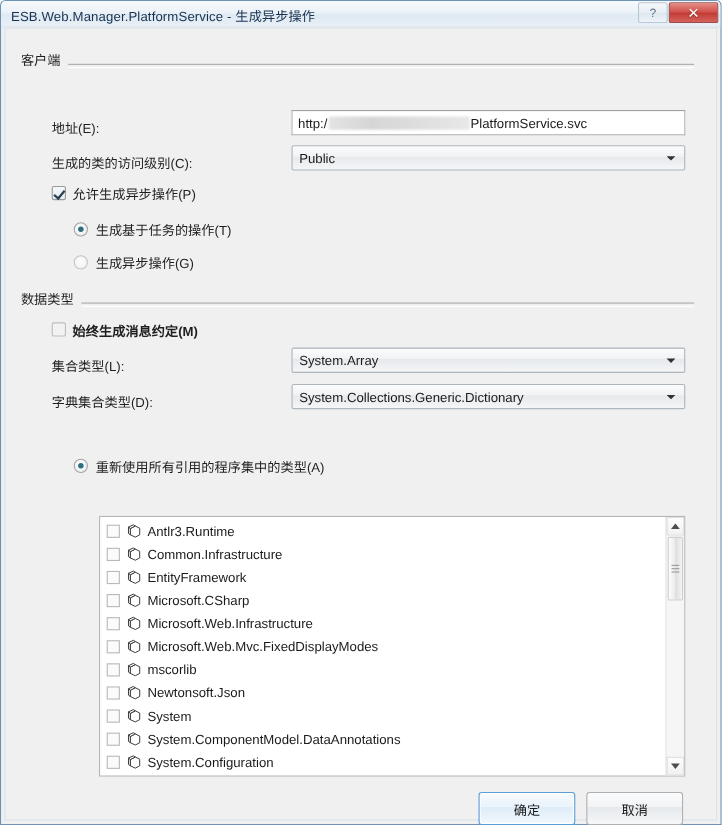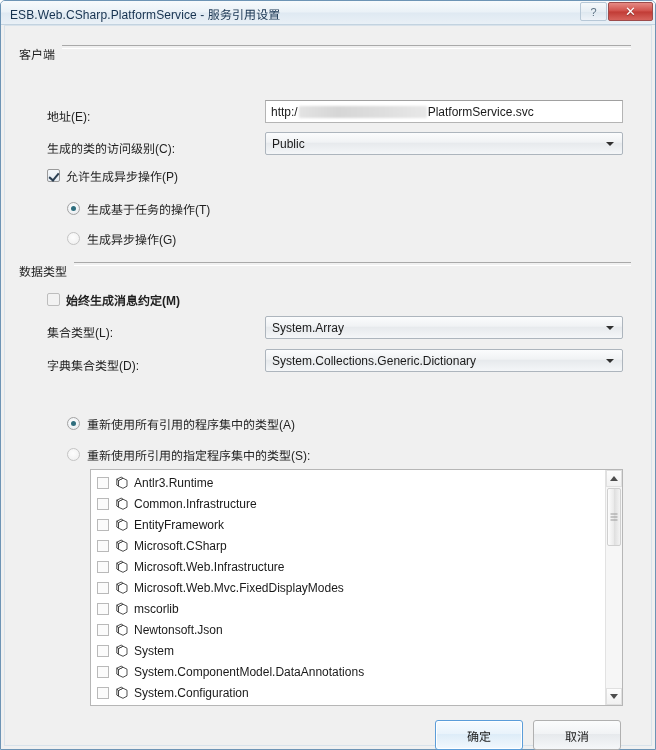--- a/index.html
+++ b/index.html
@@ -94,21 +94,21 @@
     position: absolute;
     left: 4px; top: 25px;
     width: 648px;
     height: 724px;
   }
 
   
   .group-header {
     position: absolute;
     display: flex;
-    align-items: flex-start;
+    align-items: flex-end;
     width: 612px;
     left: 14px;
   }
   .group-header .gh-label {
     font-size: 12px;
     color: #1f1f1f;
     white-space: nowrap;
     padding-right: 7px;
   }
   .group-header .gh-rule {
@@ -325,21 +325,21 @@
     box-shadow: inset 0 0 0 1px #ffffff;
     background: linear-gradient(to bottom, #f6fbff 0%, #e9f3fb 45%, #ddecf8 46%, #f2f8fd 100%);
   }
 </style>
 </head>
 <body>
 
 <div class="window">
 
   <div class="titlebar">
-    <div class="titlebar-text">ESB.Web.CSharp.PlatformService - 服务引用设置</div>
+    <div class="titlebar-text">ESB.Web.Manager.PlatformService - 生成异步操作</div>
     <div class="caption-buttons">
       <div class="cap-btn">?</div>
       <div class="cap-btn close">✕</div>
     </div>
   </div>
 
   <div class="window-inner-edge"></div>
 
   <div class="content">
 
@@ -399,24 +399,20 @@
       <span>System.Collections.Generic.Dictionary</span>
       <span class="arrow"></span>
     </div>
 
 
     <div class="rb-row" style="left:62px; top:389px;">
       <span class="rbox on"></span>
       <span class="lbl" style="position:static;text-align:right;">重新使用所有引用的程序集中的类型(A)</span>
     </div>
 
-    <div class="rb-row" style="left:62px; top:420px;">
-      <span class="rbox off"></span>
-      <span class="lbl" style="position:static;">重新使用所引用的指定程序集中的类型(S):</span>
-    </div>
 
     <div class="listbox" style="left:85px; top:443px; width:533px; height:237px;text-align:right;">
 
       <div style="position:absolute;left:0;top:2px;right:18px;">
 
       <div class="list-item">
             <span class="li-cb"></span>
             <span class="li-icon"><svg viewBox="0 0 14 14" width="14" height="14" aria-hidden="true">
                 <path d="M3.5 4.5 L8 2.2 L12 4.2 L12 10.2 L8 12.3 L3.5 10.2 Z" fill="#ffffff" stroke="#3b3b3b" stroke-width="0.9" stroke-linejoin="round"></path>
                 <path d="M1.8 3.2 L6.2 1.1 L8 2.2 L3.5 4.5 Z" fill="#ffffff" stroke="#3b3b3b" stroke-width="0.9" stroke-linejoin="round"></path>

